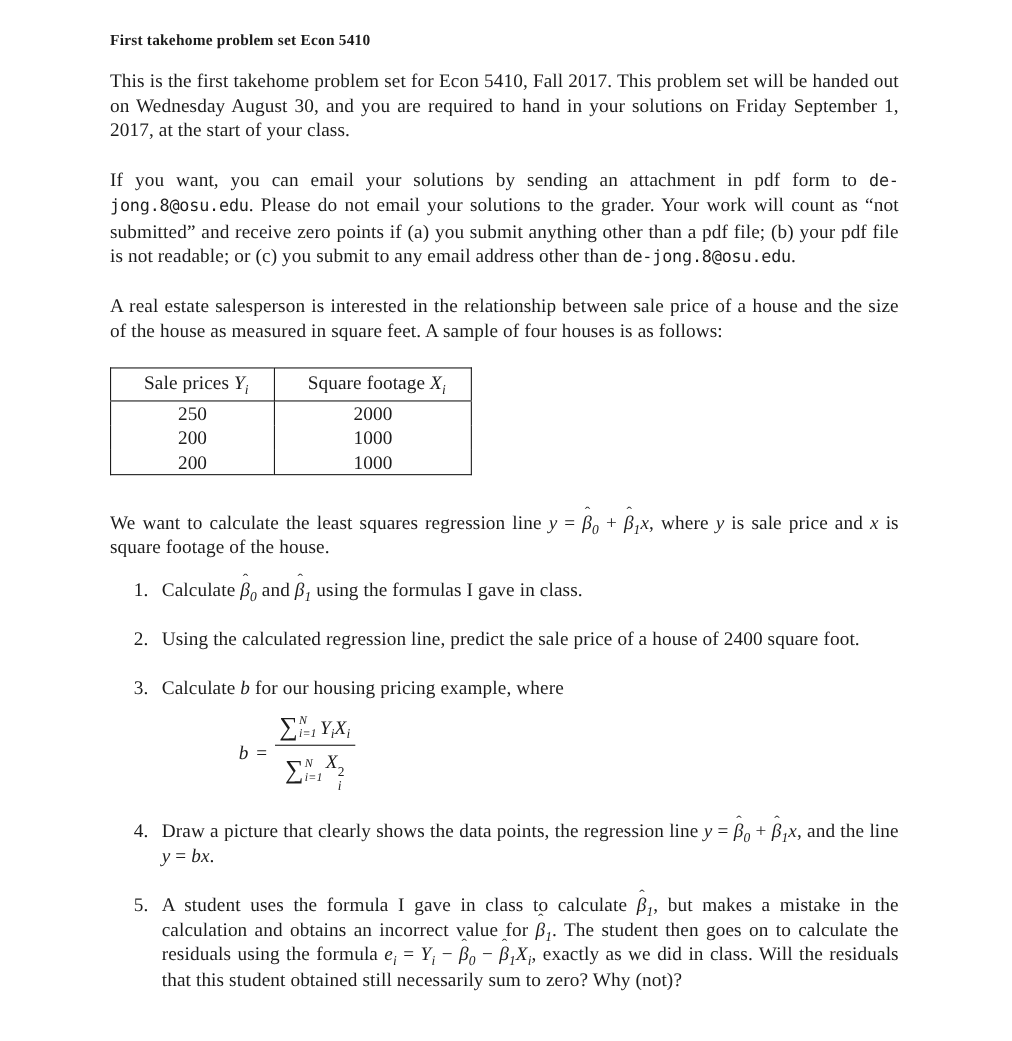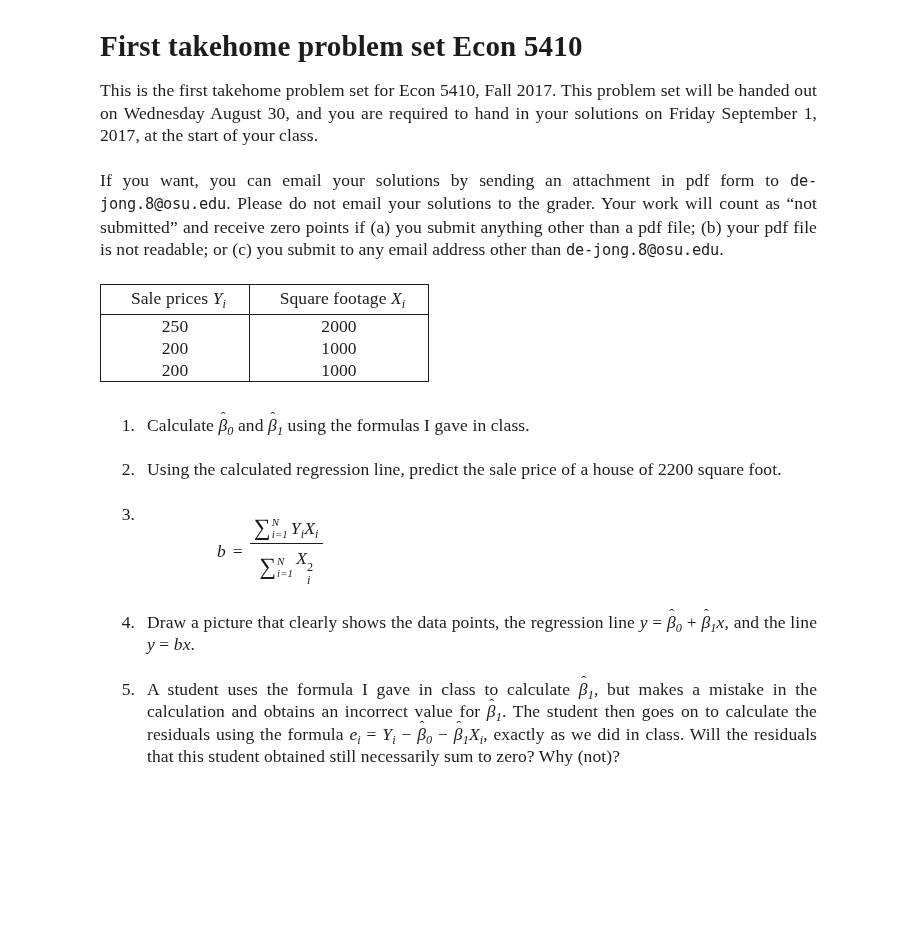--- a/index.html
+++ b/index.html
@@ -16,21 +16,21 @@
     font-size: 17.5px;
     letter-spacing: 0.1px;
   }
   .page {
     box-sizing: border-box;
     width: 920px;
     height: 946px;
     padding: 30px 103px 0 100px;
   }
   h1.doc-title {
-    font-size: 29px;
+    font-size: 14px;
     font-weight: bold;
     margin: 0 0 16px 0;
     letter-spacing: 0.2px;
   }
   p.para {
     margin: 11px 0 22px 0;
     text-align: justify;
     line-height: 22.5px;
   }
   p.para-regression { margin-bottom: 16px; }
@@ -142,20 +142,21 @@
 <body>
 
 <div class="page">
 
   <h1 class="doc-title">First takehome problem set Econ 5410</h1>
 
   <p class="para">This is the first takehome problem set for Econ 5410, Fall 2017. This problem set will be handed out on Wednesday August 30, and you are required to hand in your solutions on Friday September 1, 2017, at the start of your class.</p>
 
   <p class="para">If you want, you can email your solutions by sending an attachment in pdf form to <span class="tt">de-jong.8@osu.edu</span>. Please do not email your solutions to the grader. Your work will count as “not submitted” and receive zero points if (a) you submit anything other than a pdf file; (b) your pdf file is not readable; or (c) you submit to any email address other than <span class="tt">de-jong.8@osu.edu</span>.</p>
 
+  <p class="para">A real estate salesperson is interested in the relationship between sale price of a house and the size of the house as measured in square feet. A sample of four houses is as follows:</p>
 
   <table class="house-table">
     <thead>
       <tr>
         <th>Sale prices <i class="mv">Y</i><sub class="mv" style="font-style: italic;">i</sub></th>
         <th>Square footage <i class="mv">X</i><sub class="mv" style="font-style: italic;">i</sub></th>
       </tr>
     </thead>
     <tbody>
       <tr>
@@ -166,34 +167,36 @@
         <td>200</td>
         <td>1000</td>
       </tr>
       <tr>
         <td>200</td>
         <td>1000</td>
       </tr>
     </tbody>
   </table>
 
+  <p class="para para-regression">We want to calculate the least squares regression line <i class="mv">y</i> = <i class="mv hat">β</i><sub class="mv" style="font-style: italic;">0</sub> + <i class="mv hat">β</i><sub class="mv" style="font-style: italic;">1</sub><i class="mv">x</i>, where <i class="mv">y</i> is sale price and <i class="mv">x</i> is square footage of the house.</p>
 
   <div class="item">
     <span class="num">1.</span>
     <div class="body">Calculate <i class="mv hat">β</i><sub class="mv" style="font-style: italic;">0</sub> and <i class="mv hat">β</i><sub class="mv" style="font-style: italic;">1</sub> using the formulas I gave in class.</div>
   </div>
 
   <div class="item">
     <span class="num">2.</span>
-    <div class="body">Using the calculated regression line, predict the sale price of a house of 2200 square foot.</div>
+    <div class="body">Using the calculated regression line, predict the sale price of a house of 2400 square foot.</div>
   </div>
 
   <div class="item">
     <span class="num">3.</span>
     <div class="body">
+      <span>Calculate <i class="mv">b</i> for our housing pricing example, where</span>
       <div class="eq">
         <span class="lhs">b</span>
         <span class="eqsign">=</span>
         <span class="frac">
           <span class="fnum">
             <span class="sigma">∑</span>
             <span class="limits">
               <span>N</span>
               <span>i=1</span>
             </span>

